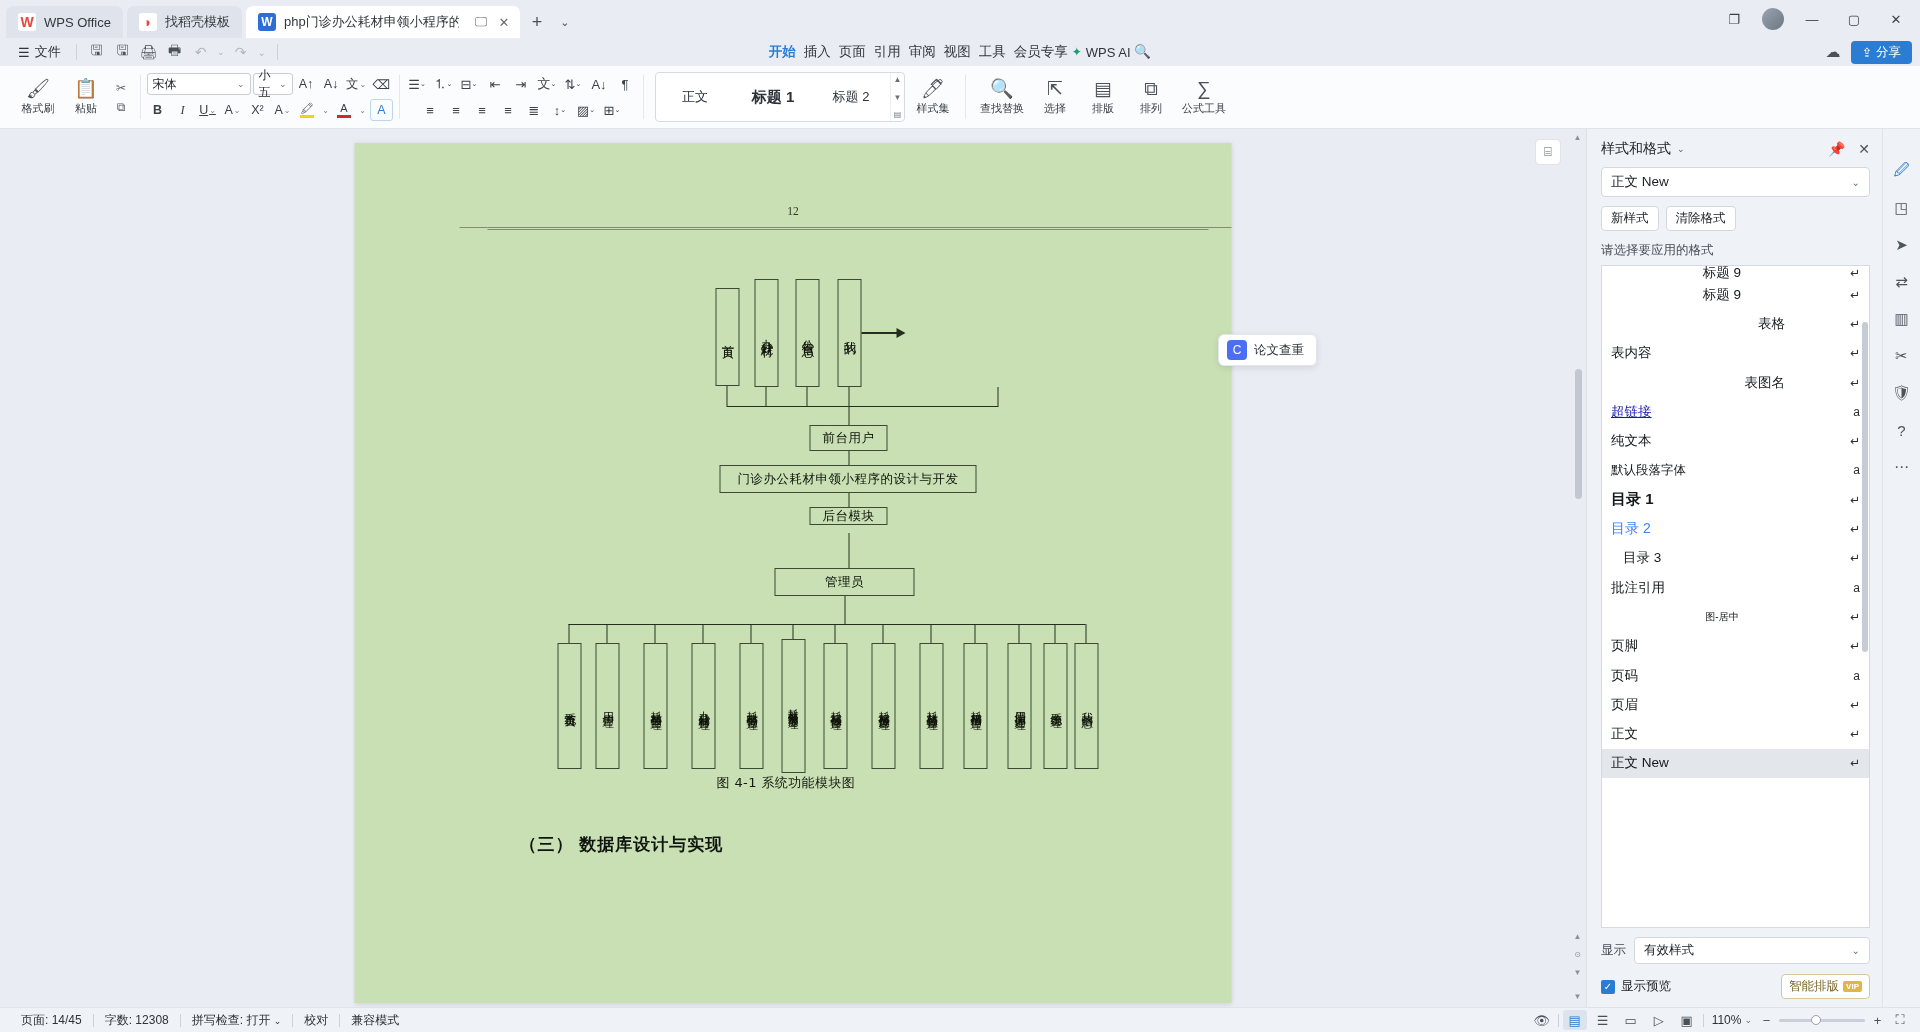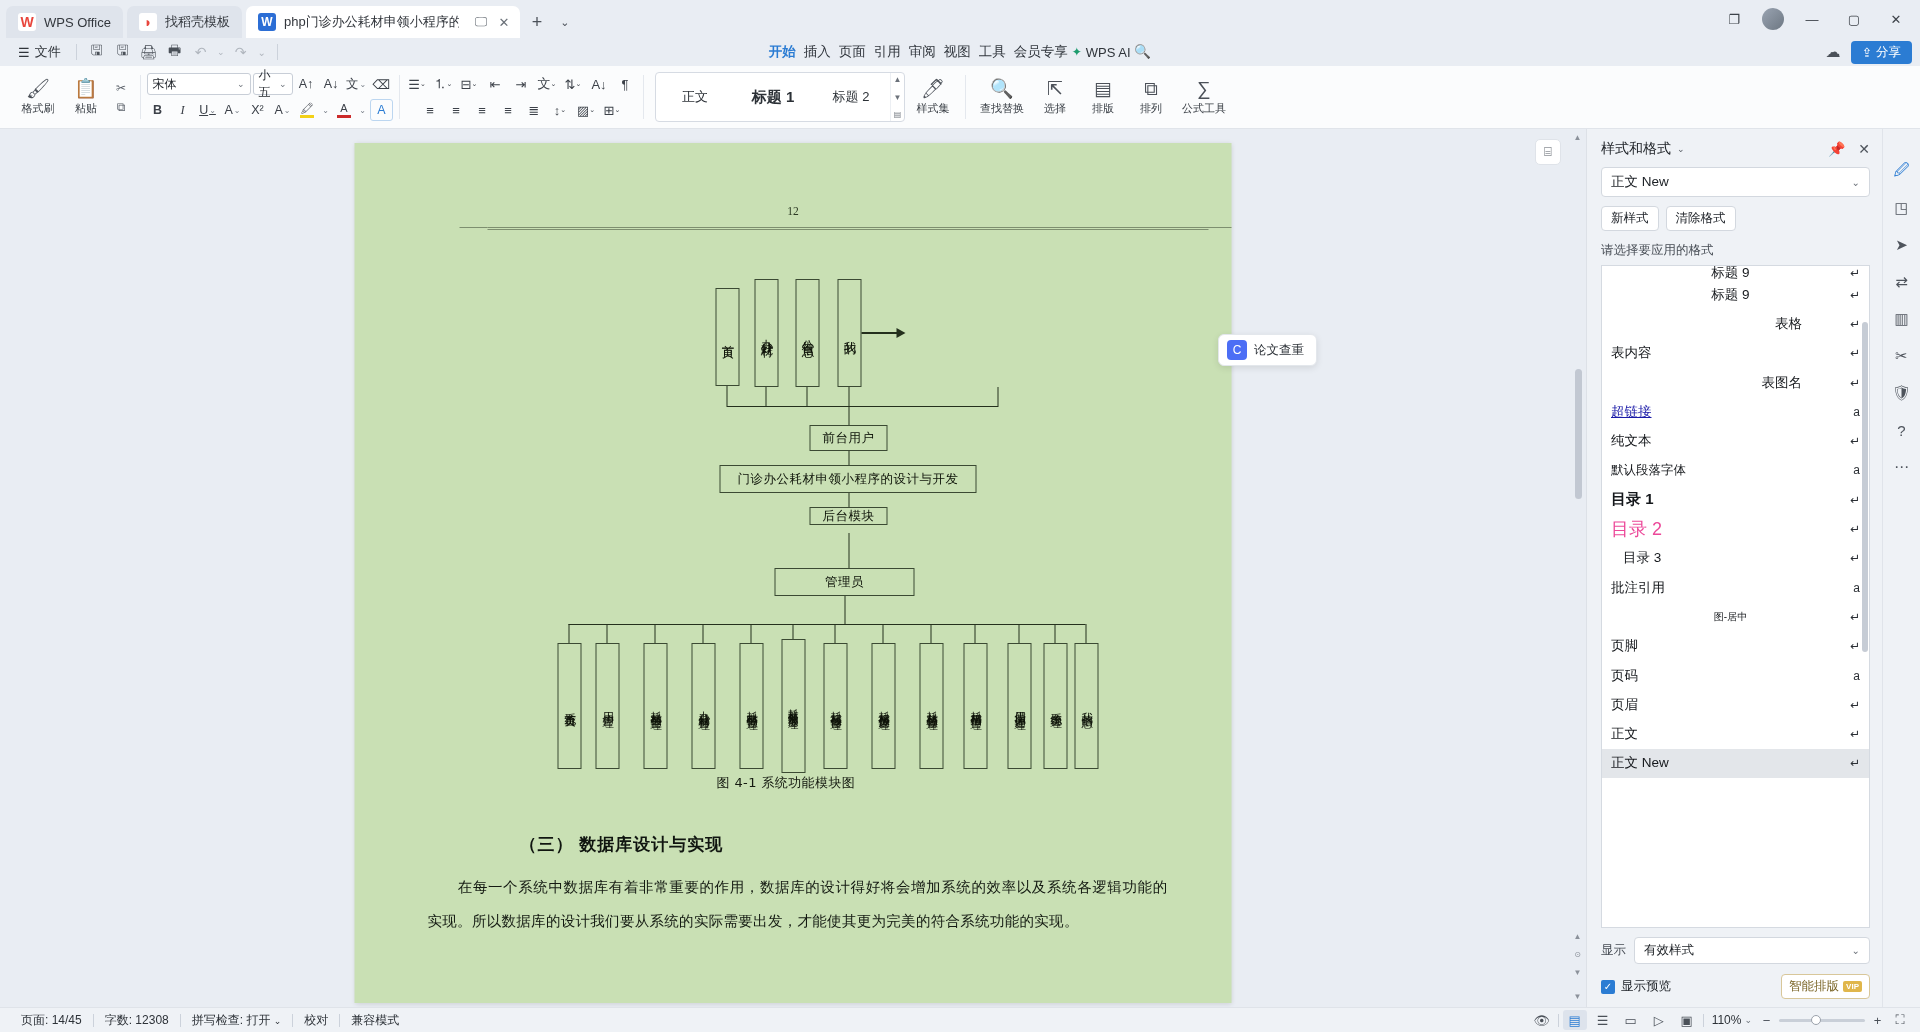--- a/index.html
+++ b/index.html
@@ -183,21 +183,21 @@
     border-radius: 4px; display: flex; align-items: center; padding: 0 9px; font-size: 13.5px;
     color: #1b1f24; cursor: pointer; }
   .rp-select .cv { margin-left: auto; font-size: 10px; color: #6c727a; }
   .rp-btnrow { display: flex; gap: 7px; margin: 9px 12px 0 14px; }
   .rp-btn { background: #fff; border: 1px solid #d3d8df; border-radius: 4px; font-size: 12.5px;
     color: #22262c; padding: 3px 9px; cursor: pointer; }
   .rp-label { margin: 11px 0 6px 14px; font-size: 12.5px; color: #474d55; }
   .rp-list { margin: 0 12px 0 14px; background: #fff; border: 1px solid #d5dae1; flex: 1;
     overflow: hidden; position: relative; }
   .rp-item { display: flex; align-items: center; height: 29.3px; padding: 0 9px; cursor: pointer;
-    font-size: 13.5px; color: #15181c; }
+    font-size: 13.5px; color: #15181c; gap: 17px; }
   .rp-item.sel { background: #e3e6ea; }
   .rp-item .nm { flex: 1; }
   .rp-item .mk { font-size: 12px; color: #2a2e34; }
   .rp-item .nm.center { text-align: center; }
   .rp-list .scrollbar { position: absolute; right: 1px; top: 56px; width: 6px; height: 330px;
     background: #c6ccd5; border-radius: 3px; }
   .rp-foot { padding: 9px 12px 8px 14px; }
   .rp-foot-row1 { display: flex; align-items: center; gap: 8px; }
   .rp-foot-row1 .lb { font-size: 12.5px; color: #474d55; }
   .rp-foot-sel { flex: 1; height: 27px; background: #fff; border: 1px solid #d3d8df; border-radius: 4px;
@@ -495,21 +495,20 @@
           <div class="dbox vert tiny" style="left:517px; top:500px; width:24px; height:126px;">耗材报废管理</div>
           <div class="dbox vert tiny" style="left:565px; top:500px; width:24px; height:126px;">耗材急领管理</div>
           <div class="dbox vert tiny" style="left:609px; top:500px; width:24px; height:126px;">耗材借用管理</div>
           <div class="dbox vert tiny" style="left:653px; top:500px; width:24px; height:126px;">借用归还管理</div>
           <div class="dbox vert tiny" style="left:689px; top:500px; width:24px; height:126px;">系统管理</div>
           <div class="dbox vert tiny" style="left:720px; top:500px; width:24px; height:126px;">我的信息</div>
         </div>
 
         <div class="fig-caption">图 4-1 系统功能模块图</div>
         <div class="body-h">（三） 数据库设计与实现</div>
-        <div class="body-p"><span class="ind"></span><span>在每一个系统中数据库有着非常重要的作用，数据库的设计得好将会增加系统的效率以及系统各逻辑功能的实现。所以数据库的设计我们要从系统的实际需要出发，才能使其更为完美的符合系统功能的实现。</span></div>
       </div>
 
       <div class="float-tools" style="right:20px; top:10px;">
         <div class="ftool">⌸</div>
       </div>
       <div class="aihint" style="left:1218px; top:205px;">
         <span class="bdg">C</span>
         <span>论文查重</span>
       </div>
 
@@ -576,21 +575,21 @@
         </div>
         <div class="rp-item">
           <span class="nm" style="font-size:12.5px;">默认段落字体</span>
           <span class="mk">a</span>
         </div>
         <div class="rp-item">
           <span class="nm" style="font-weight:bold;font-size:15px;">目录 1</span>
           <span class="mk">↵</span>
         </div>
         <div class="rp-item">
-          <span class="nm" style="color:#ec4899;font-size:18px;">目录 2</span>
+          <span class="nm" style="color:#3b82f6;font-size:14px;">目录 2</span>
           <span class="mk">↵</span>
         </div>
         <div class="rp-item">
           <span class="nm" style="padding-left:12px;">目录 3</span>
           <span class="mk">↵</span>
         </div>
         <div class="rp-item">
           <span class="nm">批注引用</span>
           <span class="mk">a</span>
         </div>

